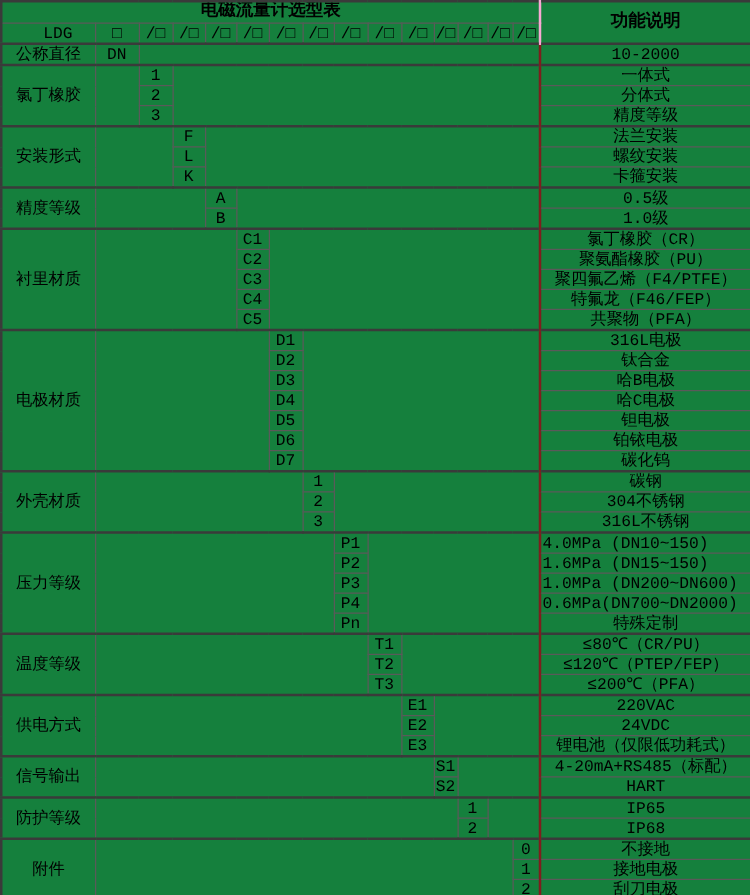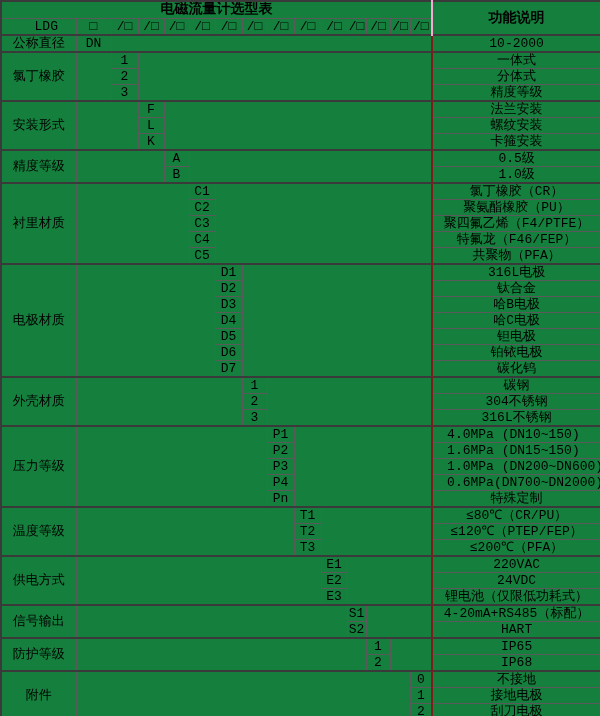--- a/index.html
+++ b/index.html
@@ -18,21 +18,21 @@
     padding:0;text-align:center;vertical-align:middle;
     overflow:hidden;white-space:nowrap;
   }
   tr{height:16px;}
   tr.hdr{height:17px;}
   td.title{font-weight:bold;font-size:14px;}
   td.fhdr{font-weight:bold;font-size:14px;border-left:2px solid #f9a8d4;}
   td.lbl{text-align:center;margin-top:12px;}
   td.prefix{text-align:center;padding-left:15px;}
   td.desc{border-left:2px solid #7f1d1d;}
-  td.desc.left{text-align:left;padding-left:14px;}
+  td.desc.left{text-align:left;padding-left:1px;}
   td.gtop{border-top:2px solid #3a3a3a;}
 </style>
 </head>
 <body>
 
 <div class="page">
   <table class="sel">
     <colgroup>
       <col style="width:75px">
       <col style="width:35px">

